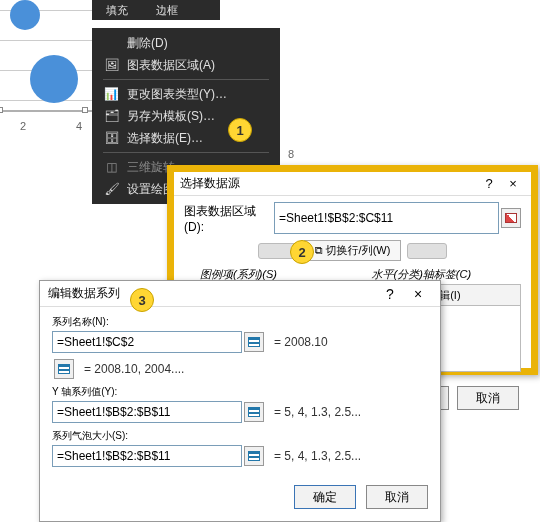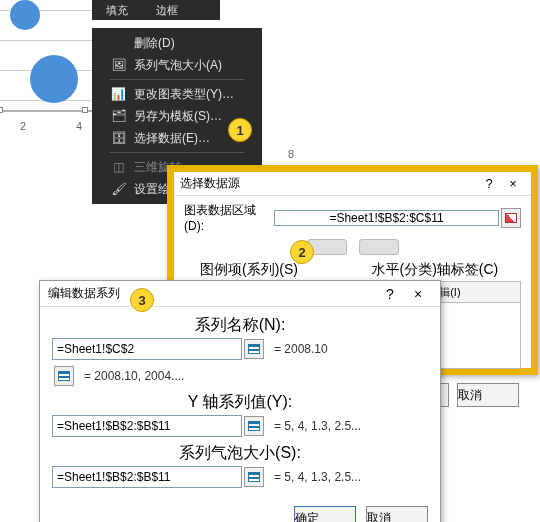--- a/index.html
+++ b/index.html
@@ -10,62 +10,62 @@
   .grid { position: absolute; left: 0; top: 0; width: 170px; height: 110px; }
   .grid .hline { position: absolute; left: 0; right: 0; height: 1px; background: #ccc; }
   .bubble { position: absolute; border-radius: 50%; background: #4a90d9; }
   .sel-box { position: absolute; border: 1px solid #b0b0b0; }
   .sel-handle { position: absolute; width: 6px; height: 6px; border: 1px solid #888; background: #fff; }
   .axis-label { position: absolute; color: #666; font-size: 11px; }
 
   
   .ctx-hdr { position: absolute; left: 92px; top: 0; width: 128px; height: 20px; background: #2b2b2b; color: #e0e0e0; display: flex; align-items: center; font-size: 11px; }
   .ctx-hdr span { padding: 0 14px; }
-  .ctx { position: absolute; left: 92px; top: 28px; width: 170px; background: #2b2b2b; color: #e0e0e0; padding: 4px 12px; }
+  .ctx { position: absolute; left: 92px; top: 28px; width: 188px; background: #2b2b2b; color: #e0e0e0; padding: 4px 5px; }
   .ctx-item { display: flex; align-items: center; height: 22px; padding: 0 8px 0 6px; cursor: pointer; }
   .ctx-icon { width: 18px; height: 16px; margin-right: 6px; display: flex; align-items: center; justify-content: center; }
   .ctx-sep { height: 1px; background: #555; margin: 3px 6px; }
 
   
   .callout { position: absolute; width: 24px; height: 24px; border-radius: 50%; background: #ffd633; border: 1px solid #caa300; display: flex; align-items: center; justify-content: center; font-weight: bold; font-size: 13px; color: #333; }
 
   
   .dlg1 { position: absolute; left: 167px; top: 165px; width: 371px; height: 210px; background: #fff; border: 7px solid #eab308; box-shadow: 2px 2px 6px rgba(0,0,0,0.3); }
   .dlg1 .titlebar { height: 24px; display: flex; align-items: center; padding: 0 6px; border-bottom: 1px solid #ddd; font-size: 12px; }
   .dlg1 .titlebar .ttl { flex: 1; }
   .dlg1 .titlebar .btn { width: 24px; text-align: center; font-size: 13px; cursor: pointer; }
   .dlg1 .body { padding: 6px 10px; }
   .field-row { display: flex; align-items: center; margin-bottom: 4px; }
   .field-label { width: 90px; }
-  .field-input { flex: 1; height: 16px; border: 1px solid #7a9db8; padding: 0 4px; display: flex; align-items: center; background: #fff; justify-content: center; }
+  .field-input { flex: 1; height: 32px; border: 1px solid #7a9db8; padding: 0 4px; display: flex; align-items: center; background: #fff; }
   .range-btn { width: 20px; height: 20px; border: 1px solid #999; margin-left: 2px; display: flex; align-items: center; justify-content: center; background: #f0f0f0; cursor: pointer; }
   .swap-row { display: flex; align-items: center; justify-content: center; margin: 6px 0 4px 0; }
   .swap-btn { border: 1px solid #aaa; background: #f7f7f7; padding: 2px 10px; font-size: 11px; cursor: pointer; }
   .arrow-shape { width: 40px; height: 16px; background: #e0e0e0; border: 1px solid #bbb; border-radius: 3px; margin: 0 6px; }
   .cols { display: flex; gap: 6px; }
   .col { flex: 1; }
-  .col-hdr { font-size: 14px; padding: 2px 16px; }
+  .col-hdr { font-size: 11px; padding: 2px 16px; font-style: italic; }
   .toolbar { display: flex; border: 1px solid #bbb; background: #f3f3f3; height: 22px; }
   .tbtn { flex: 1; border-right: 1px solid #bbb; display: flex; align-items: center; justify-content: center; gap: 3px; font-size: 11px; cursor: pointer; }
   .tbtn:last-child { border-right: none; }
   .listbox { border: 1px solid #bbb; border-top: none; height: 46px; overflow: hidden; background: #fff; font-size: 11px; }
   .listline { padding: 2px 4px; display: flex; align-items: center; gap: 4px; }
   .chk { width: 11px; height: 11px; border: 1px solid #555; display: inline-block; position: relative; }
   .chk.checked::after { content: "✓"; position: absolute; top: -3px; left: 0; font-size: 10px; }
   .dlg1 .footer { display: flex; justify-content: flex-end; gap: 8px; padding: 8px 12px; }
-  .stdbtn { min-width: 62px; height: 24px; border: 1px solid #888; background: #f2f2f2; display: flex; align-items: center; cursor: pointer; font-size: 12px; }
+  .stdbtn { min-width: 62px; height: 24px; border: 1px solid #888; background: #f2f2f2; display: flex; align-items: center; justify-content: center; cursor: pointer; font-size: 12px; }
 
   
   .dlg2 { position: absolute; left: 39px; top: 280px; width: 402px; background: #fff; border: 1px solid #999; box-shadow: 2px 2px 6px rgba(0,0,0,0.3); }
   .dlg2 .titlebar { height: 26px; display: flex; align-items: center; padding: 0 8px; border-bottom: 1px solid #ddd; }
   .dlg2 .titlebar .ttl { flex: 1; font-size: 12px; }
   .dlg2 .titlebar .btn { width: 28px; text-align: center; font-size: 14px; cursor: pointer; }
   .dlg2 .body { padding: 8px 12px 6px 12px; }
   .grp { margin-bottom: 6px; }
-  .grp-label { font-size: 16px; margin-bottom: 2px; text-align: center; }
+  .grp-label { font-size: 10px; margin-bottom: 2px; }
   .grp-row { display: flex; align-items: center; }
   .grp-input { width: 190px; height: 22px; border: 1px solid #7a9db8; padding: 0 4px; display: flex; align-items: center; font-size: 12px; background: #fff; }
   .grp-eq { margin-left: 10px; font-size: 12px; color: #333; white-space: nowrap; overflow: hidden; }
   .dlg2 .footer { display: flex; justify-content: flex-end; gap: 10px; padding: 6px 12px 12px 12px; }
 
   .mini-ico { width: 12px; height: 10px; display: inline-block; }
   .ico-red { background: linear-gradient(45deg,#d44 50%,#fff 50%); border:1px solid #a33; }
   .ico-grid { background: repeating-linear-gradient(#27a,#27a 2px,#fff 2px,#fff 4px); border:1px solid #27a; }
 </style>
 </head>
@@ -93,21 +93,21 @@
   <span>边框</span>
 </div>
 
 <div class="ctx">
   <div class="ctx-item">
     <span class="ctx-icon"></span>
     <span>删除(D)</span>
   </div>
   <div class="ctx-item">
     <span class="ctx-icon">🖼</span>
-    <span>系列气泡大小(A)</span>
+    <span>图表数据区域(A)</span>
   </div>
   <div class="ctx-sep"></div>
   <div class="ctx-item">
     <span class="ctx-icon">📊</span>
     <span>更改图表类型(Y)…</span>
   </div>
   <div class="ctx-item">
     <span class="ctx-icon">🗂</span>
     <span>另存为模板(S)…</span>
   </div>
@@ -143,20 +143,21 @@
       <span class="field-label">图表数据区域(D):</span>
       <span class="field-input">
           <span>=Sheet1!$B$2:$C$11</span>
         </span>
       <span class="range-btn">
           <span class="mini-ico ico-red"></span>
         </span>
     </div>
     <div class="swap-row">
       <div class="arrow-shape"></div>
+      <div class="swap-btn">⧉ <span>切换行/列(W)</span></div>
       <div class="arrow-shape"></div>
     </div>
     <div class="cols">
       <div class="col">
         <div class="col-hdr">图例项(系列)(S)</div>
         <div class="toolbar">
           <div class="tbtn">✚ <span>添加(A)</span></div>
           <div class="tbtn">✎ <span>编辑(E)</span></div>
           <div class="tbtn">✖ <span>删除(R)</span></div>
         </div>

